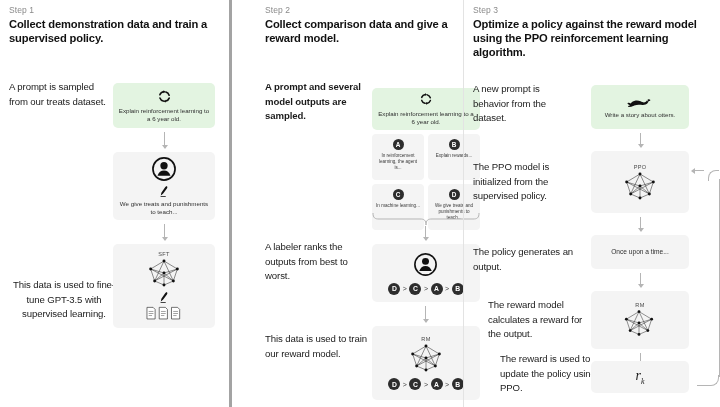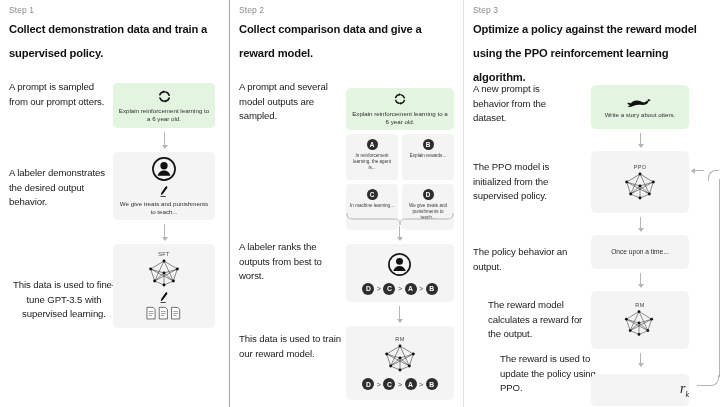--- a/index.html
+++ b/index.html
@@ -7,32 +7,32 @@
     width:720px;height:407px;
     background:#ffffff;
     font-family:"Liberation Sans","DejaVu Sans",sans-serif;
     color:#111111;
     overflow:hidden;
   }
   .board{position:relative;width:720px;height:407px;}
 
   .column{position:absolute;top:0;height:407px;box-sizing:border-box;}
   .col1{left:0;width:229px;}
-  .col2{left:229px;width:234px;border-left:1px solid #a3a3a3;}
+  .col2{left:229px;width:234px;border-left:3px solid #a3a3a3;padding-left:24px;}
   .col3{left:463px;width:257px;border-left:1px solid #e3e3e3;}
 
   .col-inner{position:relative;height:100%;padding-left:9px;}
 
   .step-label{
     position:absolute;top:5px;left:9px;
     font-size:8.5px;color:#8a8a8a;letter-spacing:.1px;
   }
   .step-title{
     position:absolute;top:17px;left:9px;
-    font-size:11.2px;line-height:24px;font-weight:700;
+    font-size:11.2px;line-height:14px;font-weight:700;
     color:#111;letter-spacing:-.15px;
   }
   .col1 .step-title{width:200px;}
   .col2 .step-title{width:205px;}
   .col3 .step-title{width:225px;}
 
   .caption{
     position:absolute;
     font-size:9.6px;line-height:14.5px;color:#1b1b1b;
     letter-spacing:-.1px;
@@ -130,22 +130,21 @@
 </head>
 <body>
 
 <div class="board">
 
   <div class="column col1">
     <div class="col-inner">
       <div class="step-label">Step 1</div>
       <div class="step-title">Collect demonstration data and train a supervised policy.</div>
 
-      <div class="caption" style="top:80px;left:9px;width:105px;">A prompt is sampled from our prompt otters.</div>
-      <div class="caption" style="top:166px;left:9px;width:110px;">A labeler demonstrates the desired output behavior.</div>
+      <div class="caption" style="top:80px;left:9px;width:105px;">A prompt is sampled from our treats dataset.</div>
       <div class="caption" style="top:278px;left:9px;width:110px;text-align:center;">This data is used to fine-tune GPT-3.5 with supervised learning.</div>
 
       <div class="panel green" style="left:113px;top:83px;width:102px;height:45px;">
         <span class="icon refresh-ico">
           <svg viewBox="0 0 24 24" width="15" height="15">
             <g fill="none" stroke="#111" stroke-width="2.6" stroke-linecap="round">
               <path d="M4.6 9.2A8 8 0 0 1 11 4.2"></path>
               <path d="M14.2 4.9A8 8 0 0 1 19.4 10"></path>
               <path d="M19.5 14.6A8 8 0 0 1 13.4 19.7"></path>
               <path d="M10 19.3A8 8 0 0 1 4.7 14.4"></path>
@@ -220,21 +219,21 @@
         </span>
       </div>
     </div>
   </div>
 
   <div class="column col2">
     <div class="col-inner">
       <div class="step-label">Step 2</div>
       <div class="step-title">Collect comparison data and give a reward model.</div>
 
-      <div class="caption" style="top:80px;left:9px;width:104px;">A prompt and several model outputs are sampled.</div>
+      <div class="caption" style="top:80px;left:9px;width:104px;font-weight:bold;">A prompt and several model outputs are sampled.</div>
       <div class="caption" style="top:332px;left:9px;width:105px;">This data is used to train our reward model.</div>
       <div class="caption" style="top:240px;left:9px;width:110px;">A labeler ranks the outputs from best to worst.</div>
 
       <div class="panel green" style="left:116px;top:88px;width:108px;height:42px;">
         <span class="icon refresh-ico">
           <svg viewBox="0 0 24 24" width="14" height="14">
             <g fill="none" stroke="#111" stroke-width="2.6" stroke-linecap="round">
               <path d="M4.6 9.2A8 8 0 0 1 11 4.2"></path>
               <path d="M14.2 4.9A8 8 0 0 1 19.4 10"></path>
               <path d="M19.5 14.6A8 8 0 0 1 13.4 19.7"></path>
@@ -327,21 +326,21 @@
     </div>
   </div>
 
   <div class="column col3">
     <div class="col-inner">
       <div class="step-label">Step 3</div>
       <div class="step-title">Optimize a policy against the reward model using the PPO reinforcement learning algorithm.</div>
 
       <div class="caption" style="top:82px;left:9px;width:100px;">A new prompt is behavior from the dataset.</div>
       <div class="caption" style="top:160px;left:9px;width:110px;">The PPO model is initialized from the supervised policy.</div>
-      <div class="caption" style="top:245px;left:9px;width:112px;">The policy behavior an output.</div>
+      <div class="caption" style="top:245px;left:9px;width:112px;">The policy generates an output.</div>
       <div class="caption" style="top:298px;left:24px;width:105px;">The reward model calculates a reward for the output.</div>
       <div class="caption" style="top:352px;left:9px;width:105px;margin-left:27px;">The reward is used to update the policy using PPO.</div>
 
       <div class="panel green" style="left:127px;top:85px;width:98px;height:44px;">
         <span class="icon otter-ico">
           <svg viewBox="0 0 60 26" width="28" height="14">
             <path d="M6 20c-2.5-1-5-2.6-5-4.2 0-1.2 1.6-1.5 3-1.2 1.3.3 2.6 1 3.6 1.7 2.6-3.3 6.4-5.6 11-6.3 4-.6 7.4.3 10.5 1.6 2.6 1.1 4.7 2.3 7.3 2.3 2.3 0 3.7-1.1 5-2.6 1.1-1.3 2-2.8 3.6-3.6 1.7-.8 3.6-.5 4.6.6.6.7.5 1.6-.2 1.9-.9.4-1.9.1-2.7.7-.9.7-1 2-1.7 3.2-1 1.8-2.8 3.4-5.2 4.3-2.2.8-4.6.9-7 .8-2-.1-4-.4-6-.5-3.9-.2-7.7.4-11.2 1.6-2.6.9-5 2-7.2 2.2-1.2.1-2-.1-2.4-.5z" fill="#111"></path>
             <path d="M44 9.2c.7 0 1.2.5 1.2 1.1 0 .6-.5 1.1-1.2 1.1-.6 0-1.1-.5-1.1-1.1 0-.6.5-1.1 1.1-1.1z" fill="#fff"></path>
             <path d="M14 20.5c-3 1.7-6.2 3-9.5 3.2-1.4.1-2.4-.3-2.4-1 0-.8 1.2-1.2 2.6-1.6 2.9-.8 6-1.9 8.6-3.2z" fill="#111"></path>
           </svg>
@@ -398,21 +397,21 @@
               <circle cx="16" cy="34" r="2.2"></circle>
                 <circle cx="44" cy="34" r="2.2"></circle>
               <circle cx="30" cy="40" r="2.2"></circle>
             </g>
           </svg>
         </span>
       </div>
 
       <div class="arrow" style="left:176px;top:353px;height:13px;"></div>
 
-      <div class="panel" style="left:127px;top:374px;width:98px;height:32px;align-items:flex-end;">
+      <div class="panel" style="left:127px;top:361px;width:98px;height:32px;">
         <div class="rk"><span>r</span><sub>k</sub></div>
       </div>
 
       <div class="loop" style="left:225px;top:170px;width:32px;height:216px;">
         <div class="corner-b" style="right:2px;bottom:0;"></div>
         <div class="hline" style="right:12px;bottom:0;width:12px;"></div>
         <div class="vline" style="right:1px;bottom:9px;height:198px;"></div>
         <div class="corner-t" style="right:2px;top:0;transform:scaleX(-1);"></div>
         <div class="hline" style="left:5px;top:0;width:10px;"></div>
         <div class="head" style="left:2px;top:-2.5px;"></div>

